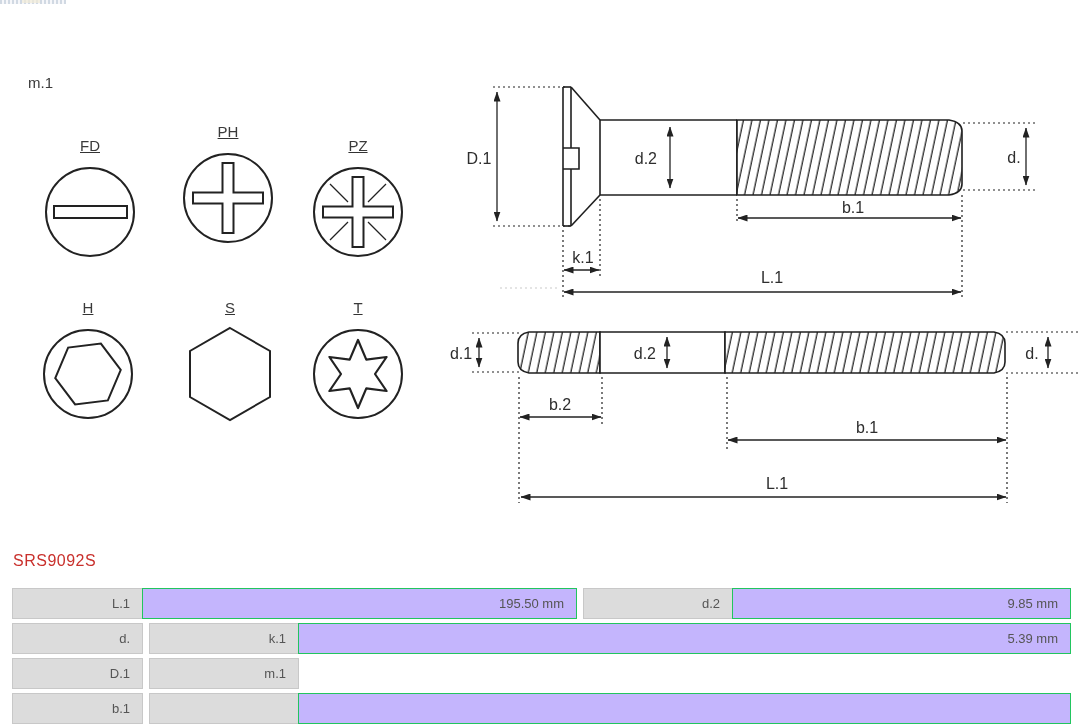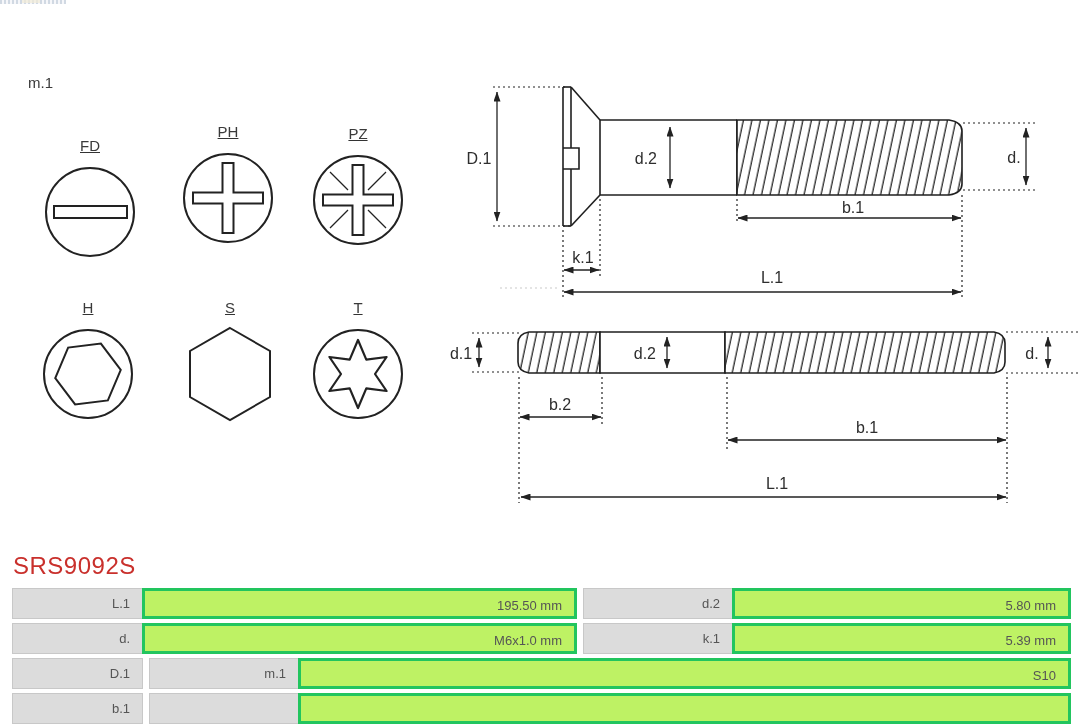--- a/index.html
+++ b/index.html
@@ -17,28 +17,28 @@
 
   .m1-label{position:absolute;left:28px;top:74px;font-size:15px;color:#3a3a3a;}
 
   .drive-icon-block{position:absolute;width:100px;text-align:center;text-decoration:underline;}
   .drive-icon-block .code{font-size:15px;color:#3a3a3a;height:20px;line-height:20px;}
   .drive-icon-block svg{display:block;margin:8px auto 0 auto;}
 
   .drawing{position:absolute;left:440px;top:60px;width:640px;height:455px;}
   .drawing text{font-size:16px;fill:#2e2e2e;font-family:"Liberation Sans",sans-serif;}
 
-  .part-number{position:absolute;left:13px;top:552px;font-size:24px;letter-spacing:.5px;}
+  .part-number{position:absolute;left:13px;top:552px;font-size:16px;letter-spacing:.5px;}
 
   .spec-table{position:absolute;left:12px;top:588px;width:1059px;}
   .spec-row{display:flex;height:31px;margin-bottom:4px;}
   .cell{box-sizing:border-box;font-size:13px;color:#555;text-align:right;
         line-height:29px;padding-right:12px;}
   .cl{background:#dcdcdc;border:1px solid #c8c8c8;}
-  .cv{background:#bef264;border:3px solid #22c55e;margin-left:-1px;}
+  .cv{background:#c4b5fd;border:1px solid #22c55e;margin-left:-1px;}
   .c-l1{width:131px;}
   .c-v1{width:435px;}
   .c-sp{width:6px;height:31px;}
   .c-l2{width:150px;}
   .c-v2{flex:1;}
 </style>
 </head>
 <body>
 
 <div class="logo-fragment">
@@ -54,21 +54,21 @@
     <rect x="-36" y="-6" width="73" height="12" fill="#fff" stroke="#222" stroke-width="2"></rect>
   </svg>
 </div>
 <div class="drive-icon-block" style="left:178px;top:122px;">
   <div class="code">PH</div>
   <svg width="96" height="96" viewBox="-48 -48 96 96">
     <circle cx="0" cy="0" r="44" fill="none" stroke="#222" stroke-width="2"></circle>
     <path d="M-35,-5.5 L-5.5,-5.5 L-5.5,-35 L5.5,-35 L5.5,-5.5 L35,-5.5 L35,5.5 L5.5,5.5 L5.5,35 L-5.5,35 L-5.5,5.5 L-35,5.5 Z" fill="#fff" stroke="#222" stroke-width="2"></path>
   </svg>
 </div>
-<div class="drive-icon-block" style="left:308px;top:124px;">
+<div class="drive-icon-block" style="left:308px;top:136px;">
   <div class="code">PZ</div>
   <svg width="96" height="96" viewBox="-48 -48 96 96">
     <circle cx="0" cy="0" r="44" fill="none" stroke="#222" stroke-width="2"></circle>
     <g stroke="#222" stroke-width="1.2">
       <line x1="-28" y1="-28" x2="-10" y2="-10"></line>
       <line x1="28" y1="-28" x2="10" y2="-10"></line>
       <line x1="-28" y1="28" x2="-10" y2="10"></line>
       <line x1="28" y1="28" x2="10" y2="10"></line>
     </g>
     <path d="M-35,-5.5 L-5.5,-5.5 L-5.5,-35 L5.5,-35 L5.5,-5.5 L35,-5.5 L35,5.5 L5.5,5.5 L5.5,35 L-5.5,35 L-5.5,5.5 L-35,5.5 Z" fill="#fff" stroke="#222" stroke-width="2"></path>
@@ -192,34 +192,32 @@
 </svg>
 
 <div class="part-number" style="color:#c9302c;">SRS9092S</div>
 
 <div class="spec-table">
   <div class="spec-row">
     <div class="cell cl c-l1">L.1</div>
     <div class="cell cv c-v1">195.50 mm</div>
     <div class="c-sp"></div>
     <div class="cell cl c-l2">d.2</div>
-    <div class="cell cv c-v2">5.80 mm</div>
+    <div class="cell cv c-v2">9.85 mm</div>
   </div>
   <div class="spec-row">
     <div class="cell cl c-l1">d.</div>
-    <div class="cell cv c-v1">M6x1.0 mm</div>
     <div class="c-sp"></div>
     <div class="cell cl c-l2">k.1</div>
     <div class="cell cv c-v2">5.39 mm</div>
   </div>
   <div class="spec-row">
     <div class="cell cl c-l1">D.1</div>
     <div class="c-sp"></div>
     <div class="cell cl c-l2">m.1</div>
-    <div class="cell cv c-v2">S10</div>
   </div>
   <div class="spec-row">
     <div class="cell cl c-l1">b.1</div>
     <div class="c-sp"></div>
     <div class="cell cl c-l2"></div>
     <div class="cell cv c-v2"></div>
   </div>
 </div>
 
 </body></html>

